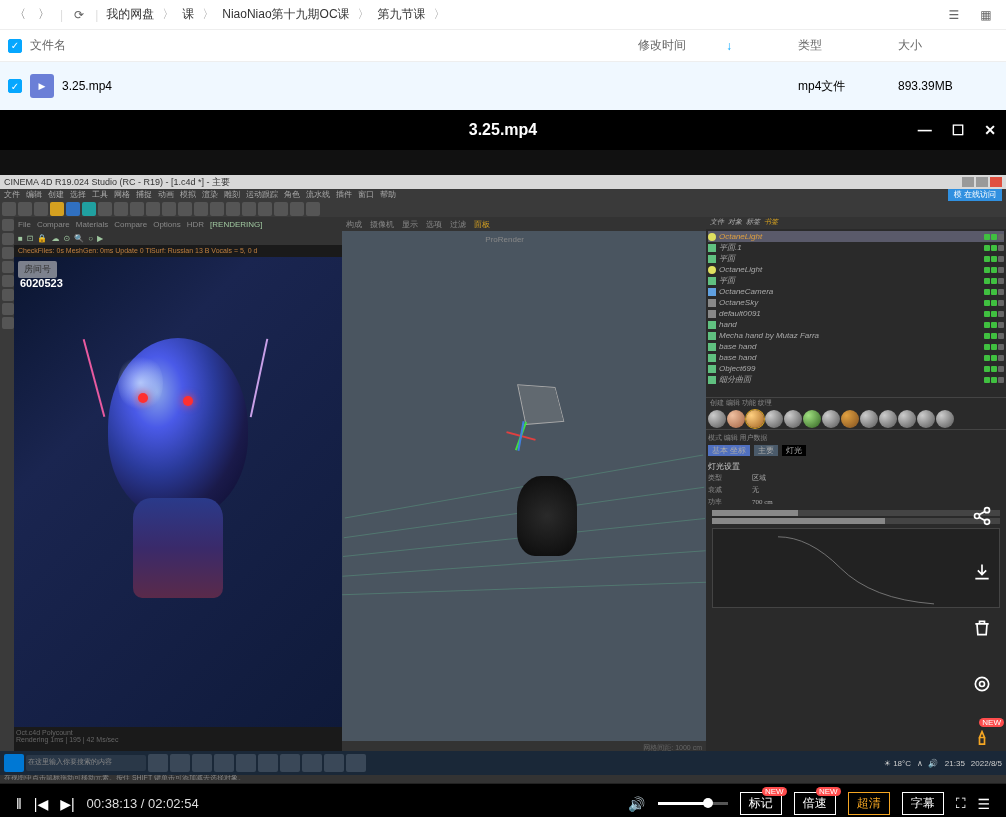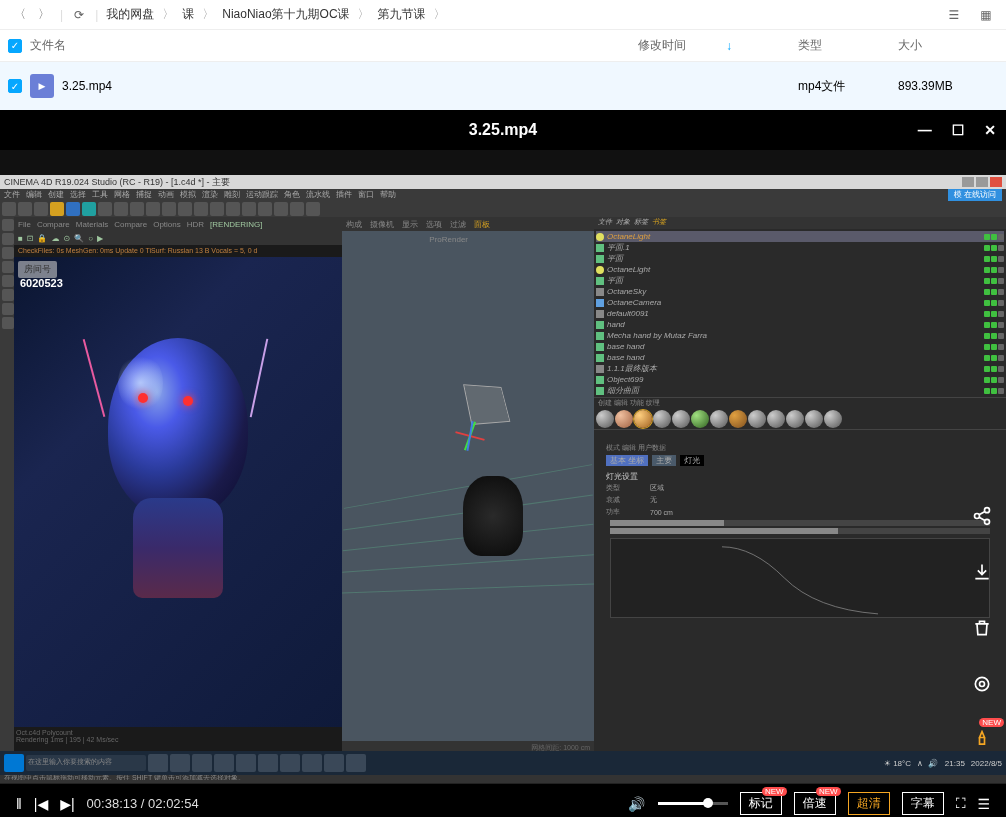--- a/index.html
+++ b/index.html
@@ -60,21 +60,21 @@
 .eye.l { top: 65px; left: 50px; }
 .eye.r { top: 68px; left: 95px; }
 .neck { position: absolute; width: 90px; height: 100px; background: linear-gradient(180deg, #2a3a8a, #3a2a6a, #5a2a4a); top: 170px; left: 45px; border-radius: 20% 20% 10% 10%; }
 .wire { position: absolute; width: 2px; height: 80px; background: #e85aa0; top: 10px; }
 .wire.w1 { left: 5px; transform: rotate(-15deg); }
 .wire.w2 { left: 170px; transform: rotate(12deg); background: #c8a0e8; }
 .render-info { height: 28px; background: #1a1a1a; font-size: 7px; color: #666; padding: 2px; }
 .watermark { position: absolute; top: 4px; left: 4px; background: rgba(200,200,200,0.6); padding: 2px 6px; font-size: 9px; color: #333; border-radius: 2px; }
 .watermark-num { position: absolute; top: 20px; left: 6px; color: #fff; font-size: 11px; font-weight: bold; }
 
-.viewport { width: 252px; background: #4a5560; position: relative; }
+.viewport { width: 364px; background: #4a5560; position: relative; }
 .vp-tabs { height: 14px; background: #333; font-size: 8px; color: #888; display: flex; gap: 8px; padding: 0 4px; align-items: center; }
 .vp-tabs .active { color: #d4a020; }
 .vp-label { position: absolute; top: 18px; right: 50%; font-size: 8px; color: #888; }
 .vp-3d { position: absolute; top: 14px; left: 0; right: 0; bottom: 14px; }
 .grid-line { position: absolute; background: rgba(100,200,150,0.3); height: 1px; width: 100%; transform-origin: center; }
 .axis-gizmo { position: absolute; top: 40%; left: 45%; }
 .axis { position: absolute; width: 30px; height: 2px; }
 .axis.x { background: #e04040; transform: rotate(15deg); }
 .axis.y { background: #40e040; transform: rotate(-70deg); }
 .axis.z { background: #4080e0; transform: rotate(100deg); }
@@ -98,21 +98,21 @@
 .dot { width: 6px; height: 6px; border-radius: 1px; }
 .dot.g { background: #40c040; }
 .dot.gr { background: #666; }
 
 .mat-panel { height: 32px; background: #2a2a2a; border-top: 1px solid #444; }
 .mat-tabs { height: 10px; font-size: 7px; padding: 0 4px; color: #888; }
 .mat-balls { display: flex; gap: 1px; padding: 2px; }
 .mat-ball { width: 18px; height: 18px; border-radius: 50%; background: radial-gradient(circle at 30% 30%, #ccc, #555); }
 .mat-ball.sel { box-shadow: 0 0 0 1px #d4a020; background: radial-gradient(circle at 30% 30%, #ffd080, #a06020); }
 
-.attr-panel { flex: 1; background: #2a2a2a; border-top: 1px solid #444; padding: 12px; }
+.attr-panel { flex: 1; background: #2a2a2a; border-top: 1px solid #444; padding: 2px; font-family: Liberation Serif, serif; }
 .attr-row { display: flex; height: 12px; align-items: center; gap: 4px; }
 .attr-label { width: 40px; font-size: 7px; color: #888; }
 .attr-val { font-size: 7px; color: #aaa; }
 .slider-track { height: 6px; background: #444; flex: 1; margin: 2px 4px; position: relative; }
 .slider-fill { height: 100%; background: #888; }
 .graph { height: 80px; background: #222; margin: 4px; border: 1px solid #444; position: relative; }
 .curve { position: absolute; top: 0; left: 0; width: 100%; height: 100%; }
 
 .timeline { height: 16px; background: #333; display: flex; align-items: center; font-size: 7px; color: #888; padding: 0 4px; gap: 4px; }
 .timeline-ruler { flex: 1; height: 10px; background: #2a2a2a; position: relative; }
@@ -374,38 +374,38 @@
                   <div class="obj-item">
                     <span class="obj-icon mesh"></span>
                     <span>平面</span>
                     <span class="obj-dots">
                       <span class="dot g"></span>
                       <span class="dot g"></span>
                       <span class="dot gr"></span>
                     </span>
                   </div>
                   <div class="obj-item">
+                    <span class="obj-icon cam"></span>
+                    <span>OctaneCamera</span>
+                    <span class="obj-dots">
+                      <span class="dot g"></span>
+                      <span class="dot g"></span>
+                      <span class="dot gr"></span>
+                    </span>
+                  </div>
+                  <div class="obj-item">
                     <span class="obj-icon null"></span>
                     <span>OctaneSky</span>
                     <span class="obj-dots">
                       <span class="dot g"></span>
                       <span class="dot g"></span>
                       <span class="dot gr"></span>
                     </span>
                   </div>
                   <div class="obj-item">
-                    <span class="obj-icon cam"></span>
-                    <span>OctaneCamera</span>
-                    <span class="obj-dots">
-                      <span class="dot g"></span>
-                      <span class="dot g"></span>
-                      <span class="dot gr"></span>
-                    </span>
-                  </div>
-                  <div class="obj-item">
                     <span class="obj-icon null"></span>
                     <span>default0091</span>
                     <span class="obj-dots">
                       <span class="dot g"></span>
                       <span class="dot g"></span>
                       <span class="dot gr"></span>
                     </span>
                   </div>
                   <div class="obj-item">
                     <span class="obj-icon mesh"></span>
@@ -430,29 +430,20 @@
                     <span>base hand</span>
                     <span class="obj-dots">
                       <span class="dot g"></span>
                       <span class="dot g"></span>
                       <span class="dot gr"></span>
                     </span>
                   </div>
                   <div class="obj-item">
                     <span class="obj-icon mesh"></span>
                     <span>base hand</span>
-                    <span class="obj-dots">
-                      <span class="dot g"></span>
-                      <span class="dot g"></span>
-                      <span class="dot gr"></span>
-                    </span>
-                  </div>
-                  <div class="obj-item">
-                    <span class="obj-icon null"></span>
-                    <span>1.1.1最终版本</span>
                     <span class="obj-dots">
                       <span class="dot g"></span>
                       <span class="dot g"></span>
                       <span class="dot gr"></span>
                     </span>
                   </div>
                   <div class="obj-item">
                     <span class="obj-icon mesh"></span>
                     <span>Object699</span>
                     <span class="obj-dots">

